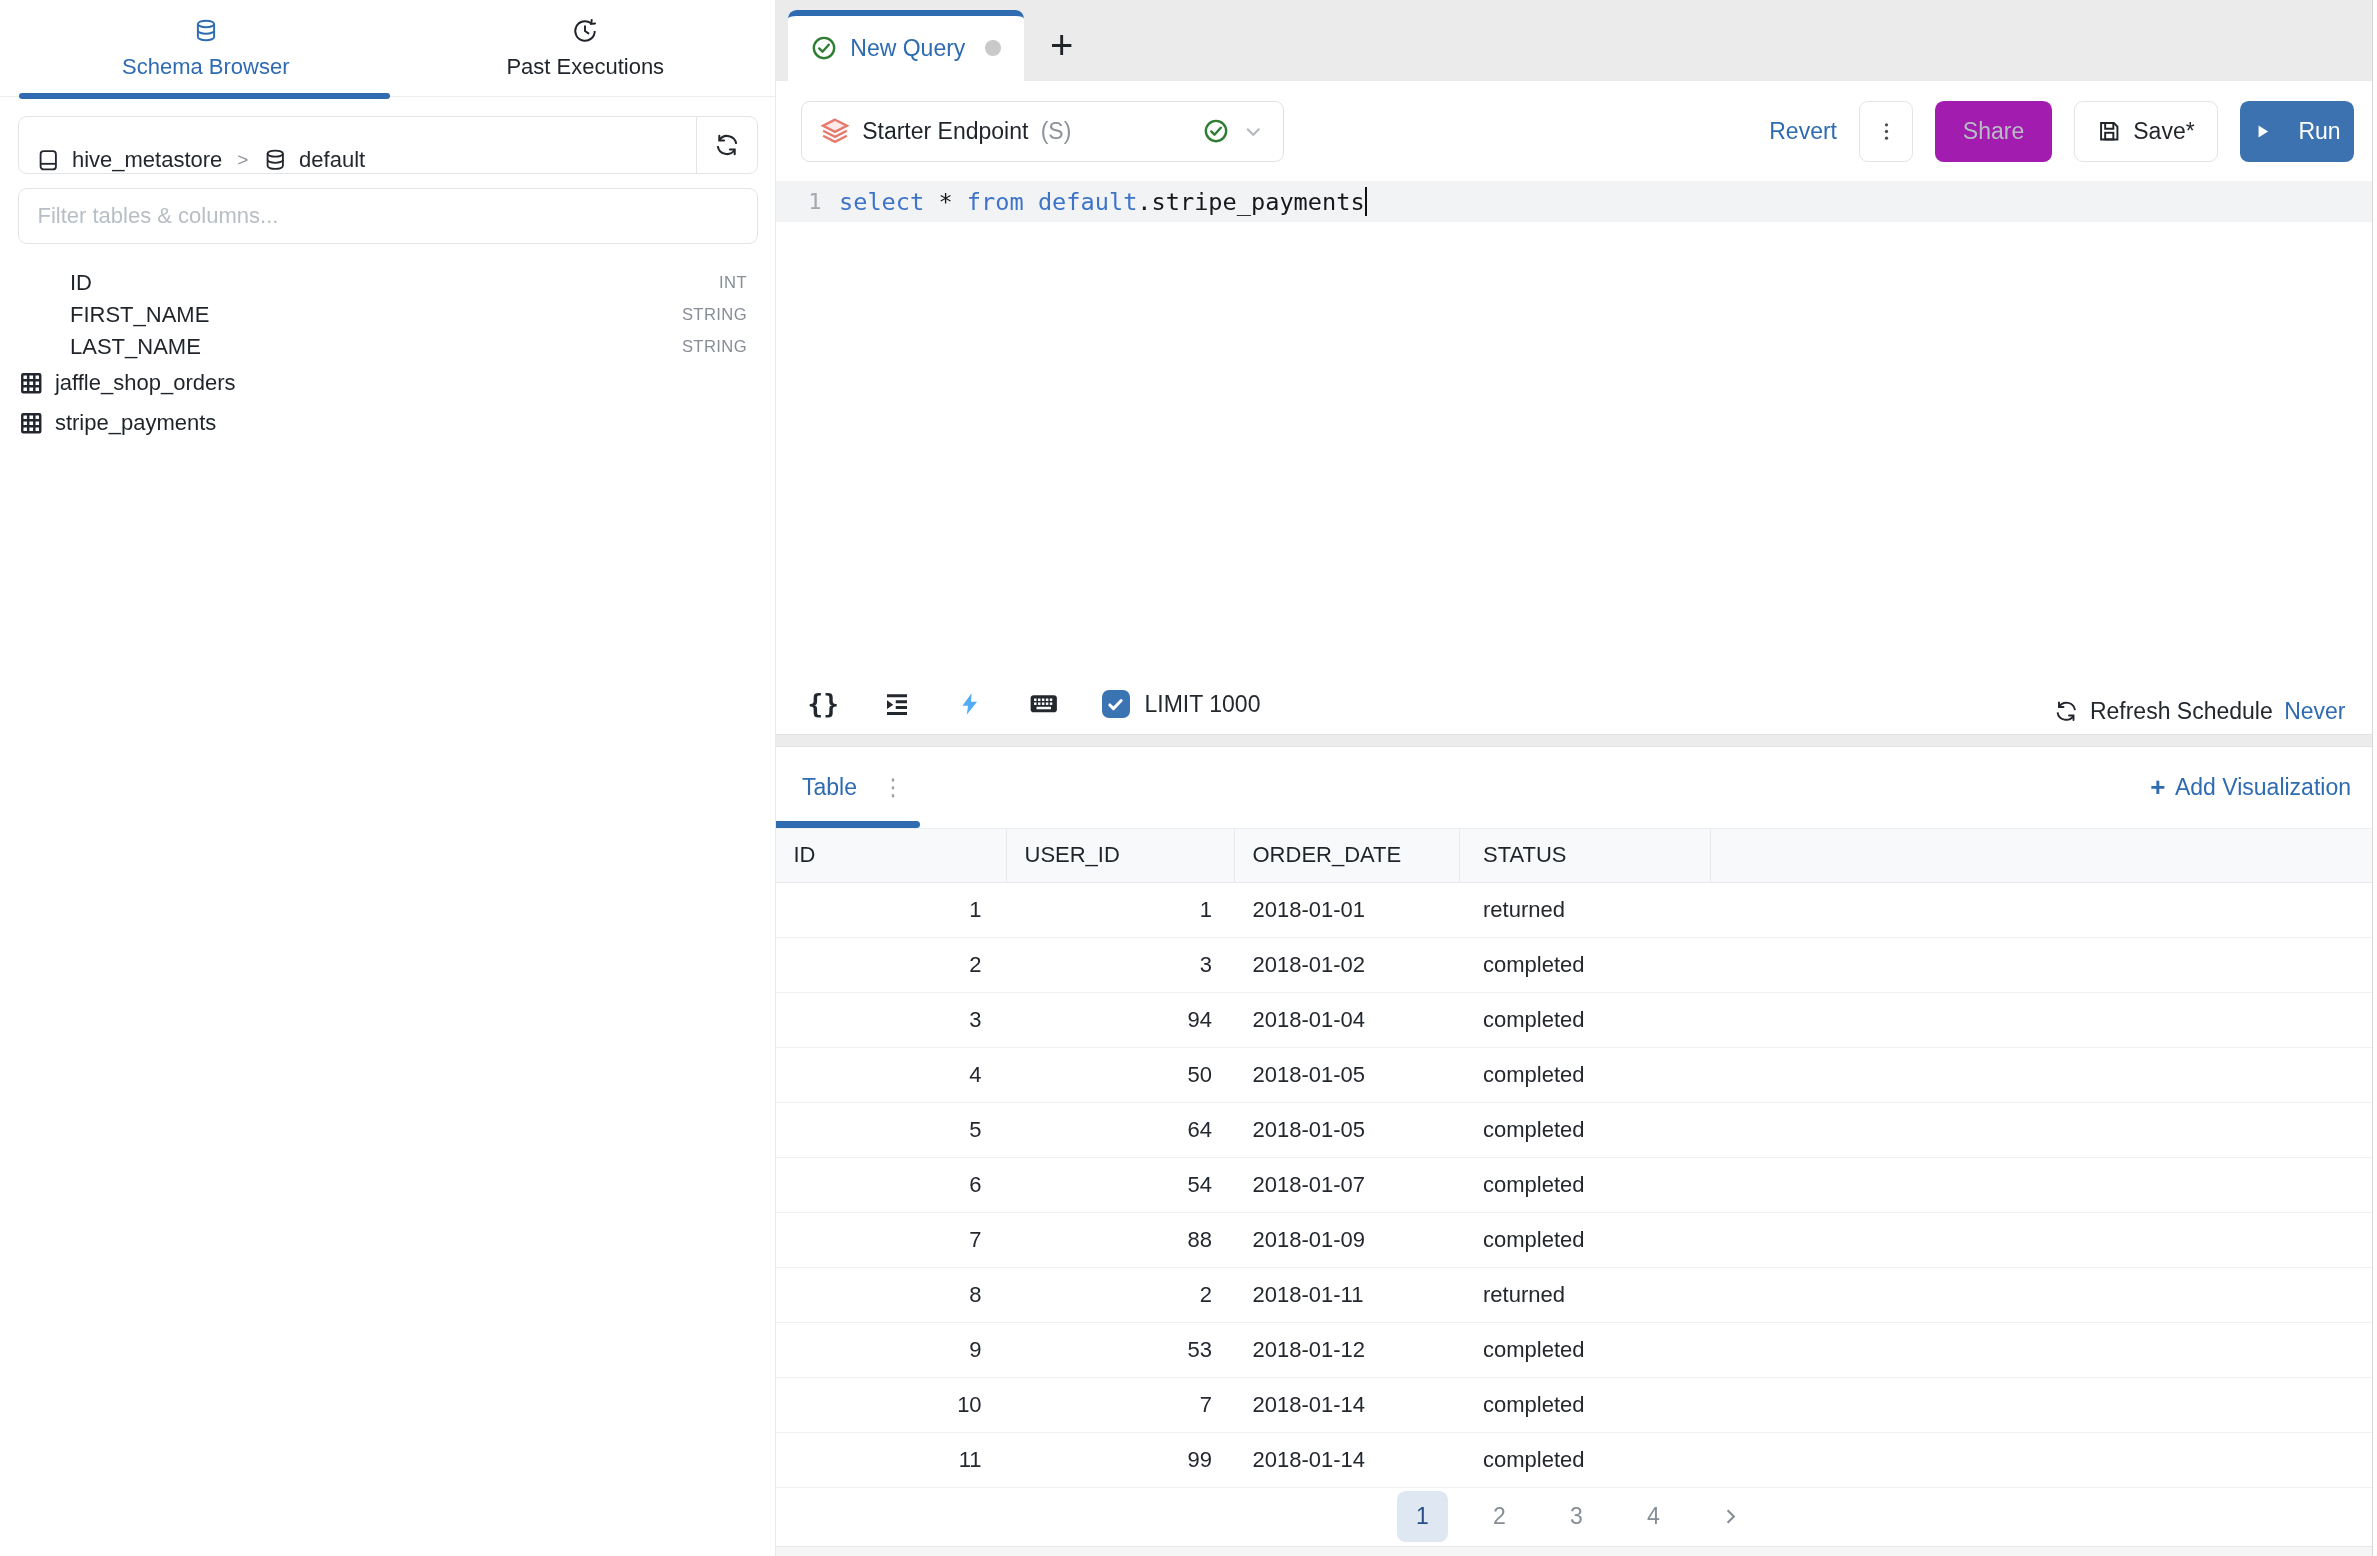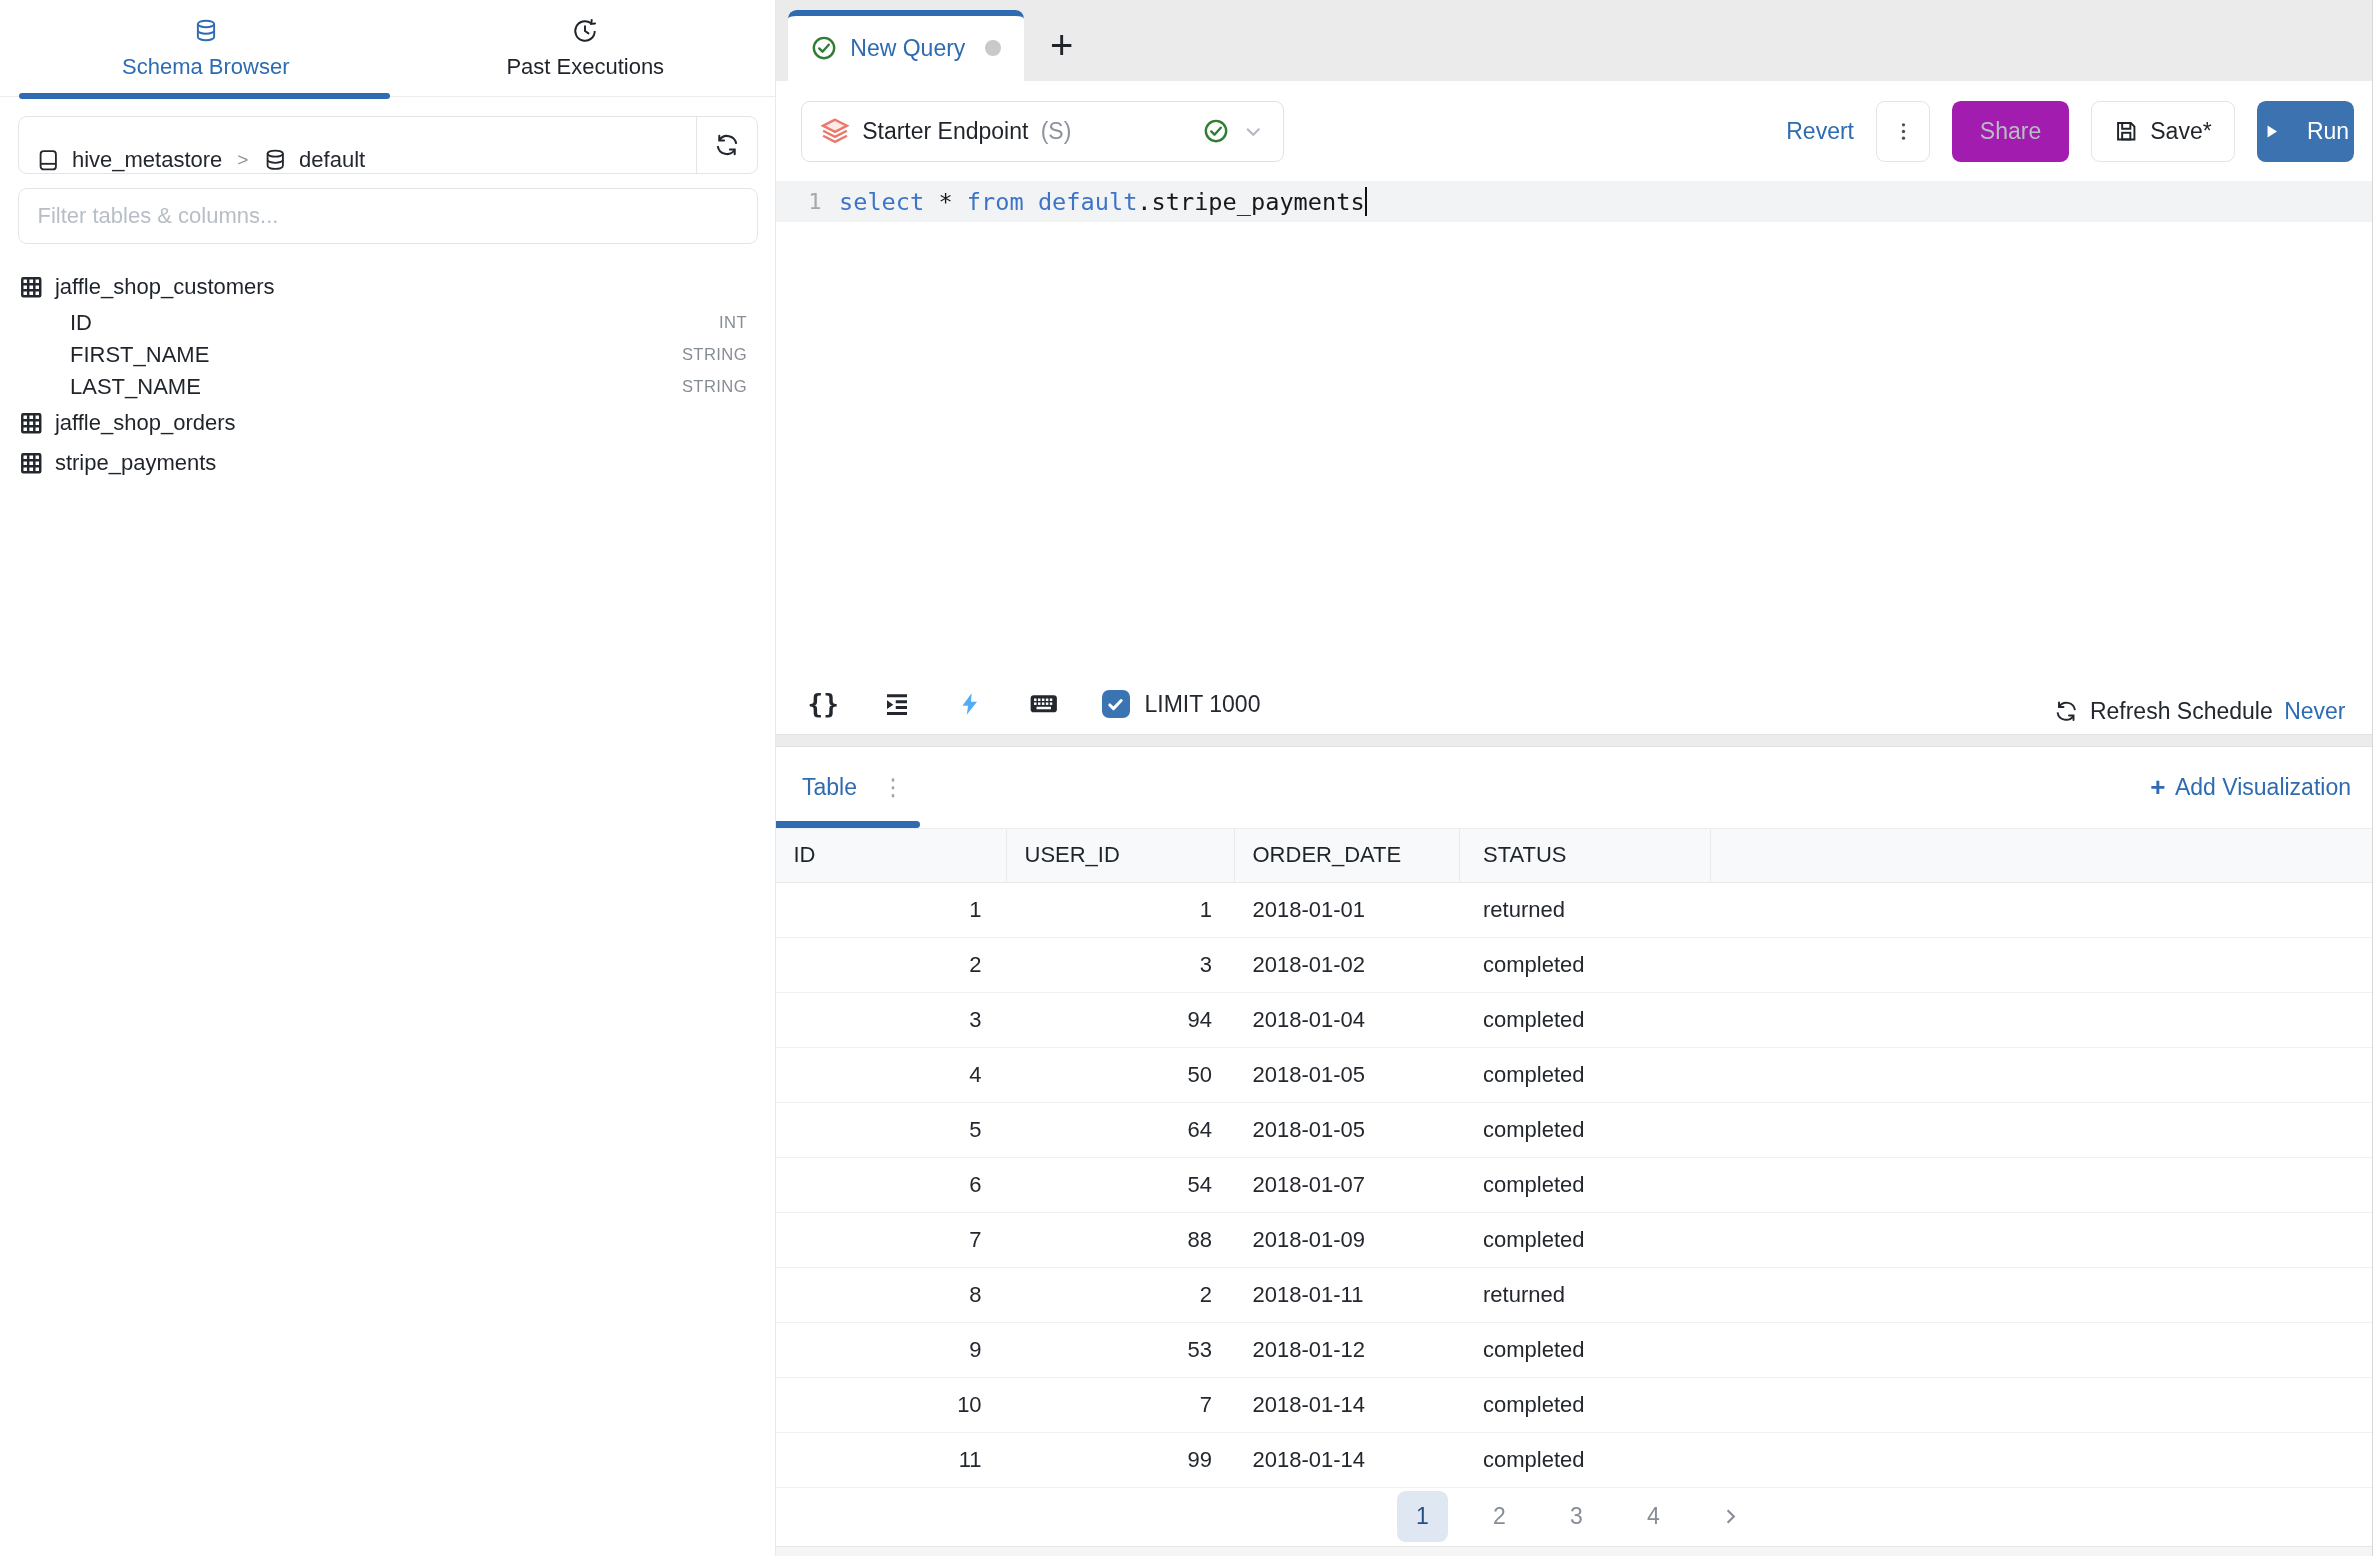--- a/index.html
+++ b/index.html
@@ -42,21 +42,21 @@
   .endpoint { width:483px; height:61px; border:1.8px solid #dfe1e5; border-radius:8.8px; display:flex; align-items:center; padding:0 17.5px; gap:12.3px; cursor:pointer; background:#fff; }
   .endpoint .name { font-size:23px; color:#1f242b; }
   .endpoint .size { font-size:23px; color:#8d939c; }
   .endpoint .spacer { flex:1; }
   .qactions { margin-left:auto; display:flex; align-items:center; gap:22px; }
   .link-btn { color:#2e6bb1; font-size:23px; cursor:pointer; }
   .btn { height:61px; border-radius:8.8px; display:flex; align-items:center; justify-content:center; font-size:23px; cursor:pointer; background:#fff; }
   .btn-dots { width:54px; border:1.8px solid #e2e4e8; color:#4a4f57; }
   .btn-share { width:117px; background:#a21caf; color:#b9bdc3; border:0; }
   .btn-save { width:144px; border:1.8px solid #e2e4e8; gap:11.4px; color:#1f242b; }
-  .btn-run { width:97px; background:#3b72af; color:#fff; gap:26px; border:0; }
+  .btn-run { width:114px; background:#3b72af; color:#fff; gap:26px; border:0; }
 
   .editor { flex:1; position:relative; display:flex; flex-direction:column; font-family:"DejaVu Sans Mono", monospace; font-size:23.6px; background:#fff; }
   .ed-line { display:flex; height:41px; align-items:center; background:#f1f3f5; }
   .gutter { width:63px; flex:0 0 63px; text-align:right; padding-right:17.5px; color:#a4a8af; font-size:22px; }
   .code { white-space:pre; color:#16181b; }
   .code .kw { color:#3d74c9; }
   .caret { display:inline-block; width:2.6px; height:29px; background:#111; vertical-align:text-bottom; }
 
   .ed-toolbar { height:60px; display:flex; align-items:center; padding:0 31.5px; background:#fff; }
   .ed-icons { display:flex; align-items:center; gap:42px; }
@@ -155,29 +155,20 @@
           <path d="M19.1 20.6v-4.4h-4.4" stroke-linecap="round"></path>
         </svg>
       </div>
     </div>
 
     <div class="filter-box">
       <input type="text" placeholder="Filter tables &amp; columns..." style="">
     </div>
 
     <div class="tree">
-      <div class="tree-table">
-        <span>
-          <svg viewBox="0 0 24 24" width="24.5" height="24.5" fill="none" stroke="#23272e" stroke-width="2.4">
-            <rect x="3.2" y="3.2" width="17.6" height="17.6" rx="1"></rect>
-            <path d="M3.2 9h17.6M3.2 15h17.6M9 3.2v17.6M15 3.2v17.6"></path>
-          </svg>
-        </span>
-        <span>jaffle_shop_customers</span>
-      </div>
       <div class="tree-col">
         <span>ID</span>
         <span class="dtype">INT</span>
       </div>
       <div class="tree-col">
         <span>FIRST_NAME</span>
         <span class="dtype">STRING</span>
       </div>
       <div class="tree-col">
         <span>LAST_NAME</span>

